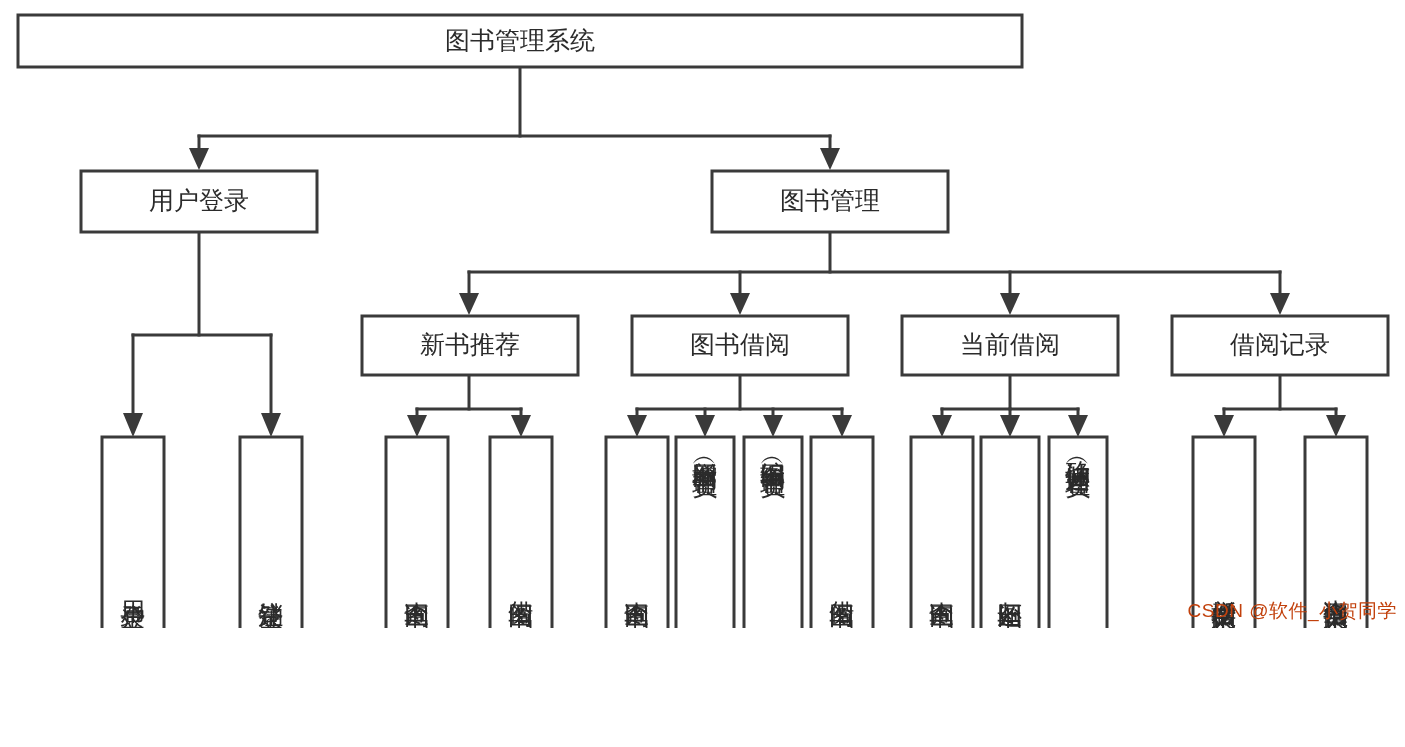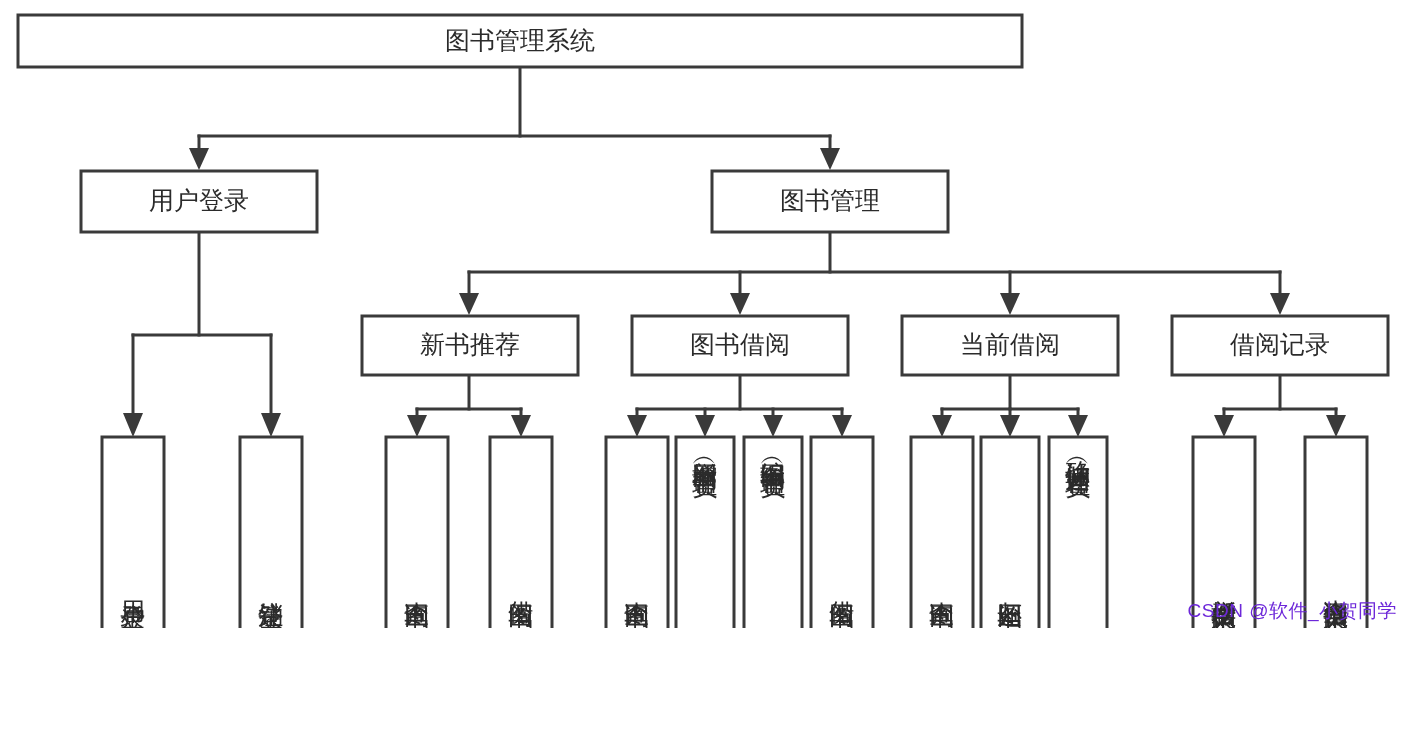--- a/index.html
+++ b/index.html
@@ -69,21 +69,21 @@
     display: flex;
     align-items: center;
     justify-content: center;
   }
   .watermark {
     position: absolute;
     right: 8px;
     bottom: 4px;
     font-family: "Liberation Sans", "DejaVu Sans", sans-serif;
     font-size: 19px;
-    color: #6d28d9;
+    color: #c2410c;
     white-space: nowrap;
     letter-spacing: 0.5px;
   }
 </style>
 </head>
 <body>
 
 <div id="diagram-root">
 
   <svg class="diagram-canvas" viewBox="0 0 1405 747">

